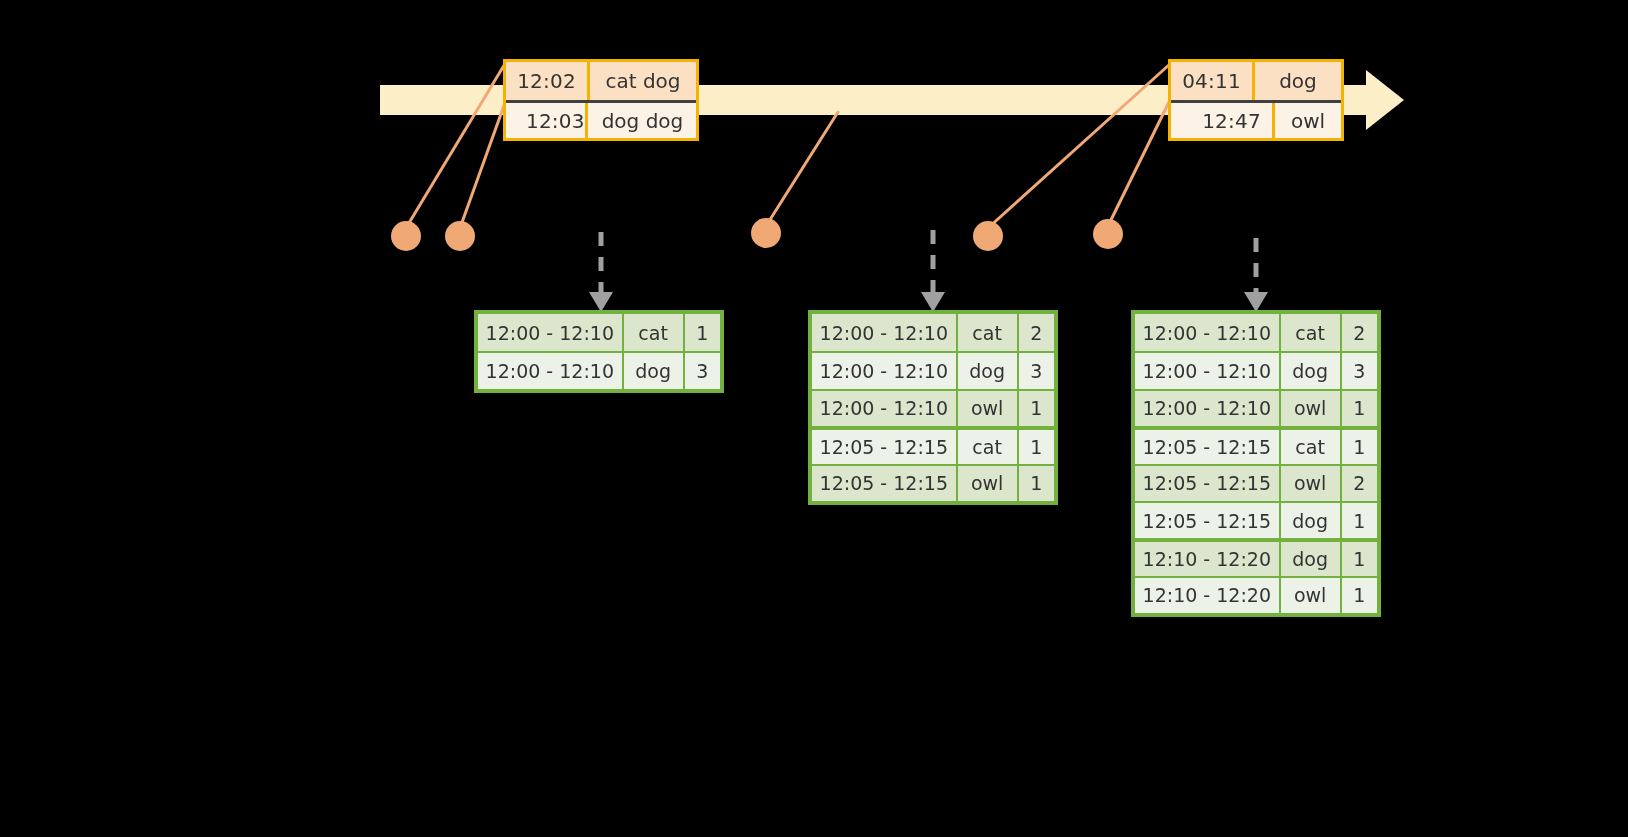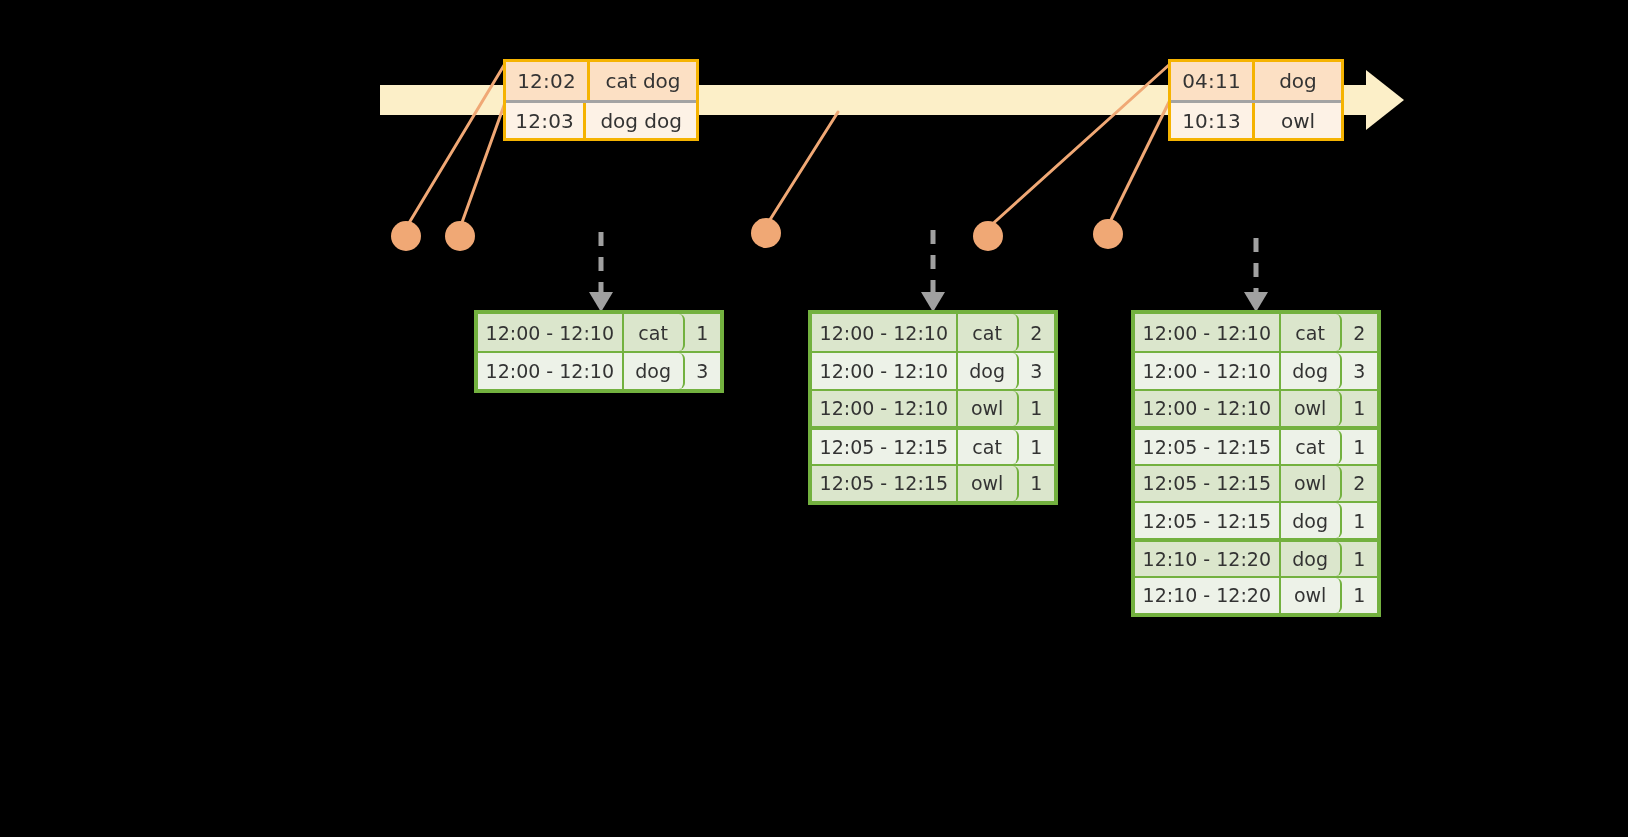--- a/index.html
+++ b/index.html
@@ -36,21 +36,22 @@
     flex-direction: column;
     background: #FDEFDD;
   }
   .event-row {
     display: flex;
     flex-direction: row;
     height: 38px;
     box-sizing: border-box;
   }
   .event-row + .event-row {
-    border-top: 3px solid #a3a3a3;
+    border-top: 3px solid #404040;
+    padding-left: 20px;
   }
   .event-row.shade-a { background: #FCE0C4; }
   .event-row.shade-b { background: #FDF2E6; }
   .event-time {
     width: 84px;
     display: flex;
     align-items: center;
     justify-content: center;
     font-size: 20px;
     color: #333333;
@@ -101,21 +102,20 @@
   }
   .cell-key {
     width: 62px;
     display: flex;
     align-items: center;
     justify-content: center;
     font-size: 19px;
     color: #333333;
     border-right: 2px solid #73B13F;
     box-sizing: border-box;
-    border-radius: 6px;
   }
   .cell-count {
     width: 36px;
     display: flex;
     align-items: center;
     justify-content: center;
     font-size: 19px;
     color: #333333;
     box-sizing: border-box;
   }
@@ -174,21 +174,21 @@
     </div>
   </div>
 
 
   <div class="event-box" style="left:1168px; top:59px; width:176px; height:82px;">
     <div class="event-row shade-a">
       <div class="event-time">04:11</div>
       <div class="event-payload">dog</div>
     </div>
     <div class="event-row shade-b">
-      <div class="event-time">10:13</div>
+      <div class="event-time">12:47</div>
       <div class="event-payload">owl</div>
     </div>
   </div>
 
   <div class="event-dot" style="left:391px; top:221px;"></div>
   <div class="event-dot" style="left:445px; top:221px;"></div>
   <div class="event-dot" style="left:751px; top:218px;"></div>
   <div class="event-dot" style="left:973px; top:221px;"></div>
   <div class="event-dot" style="left:1093px; top:219px;"></div>
 

